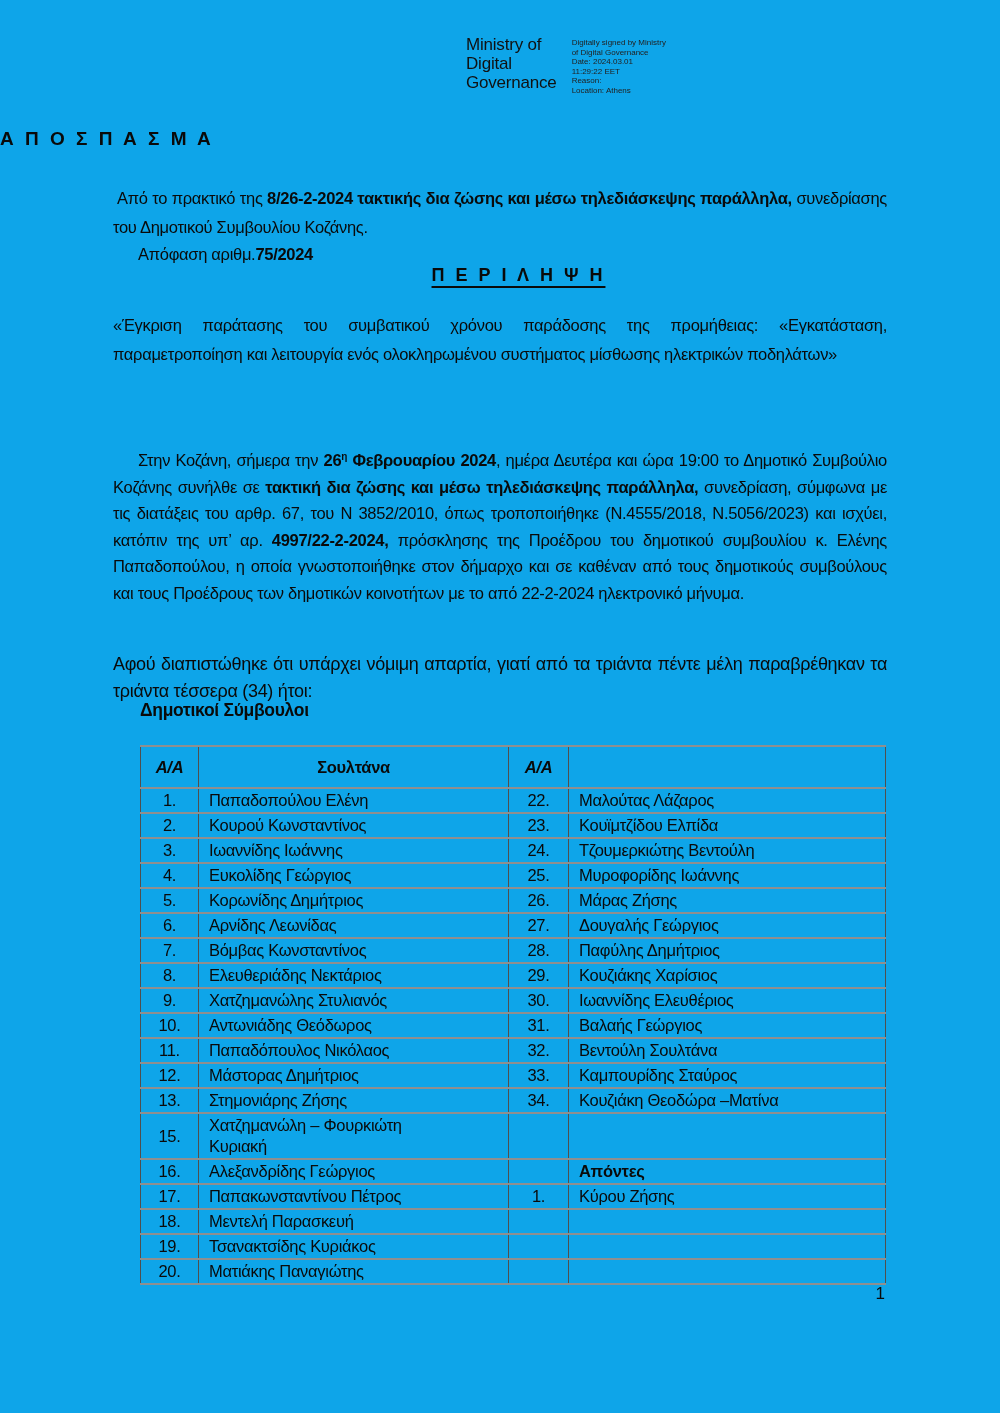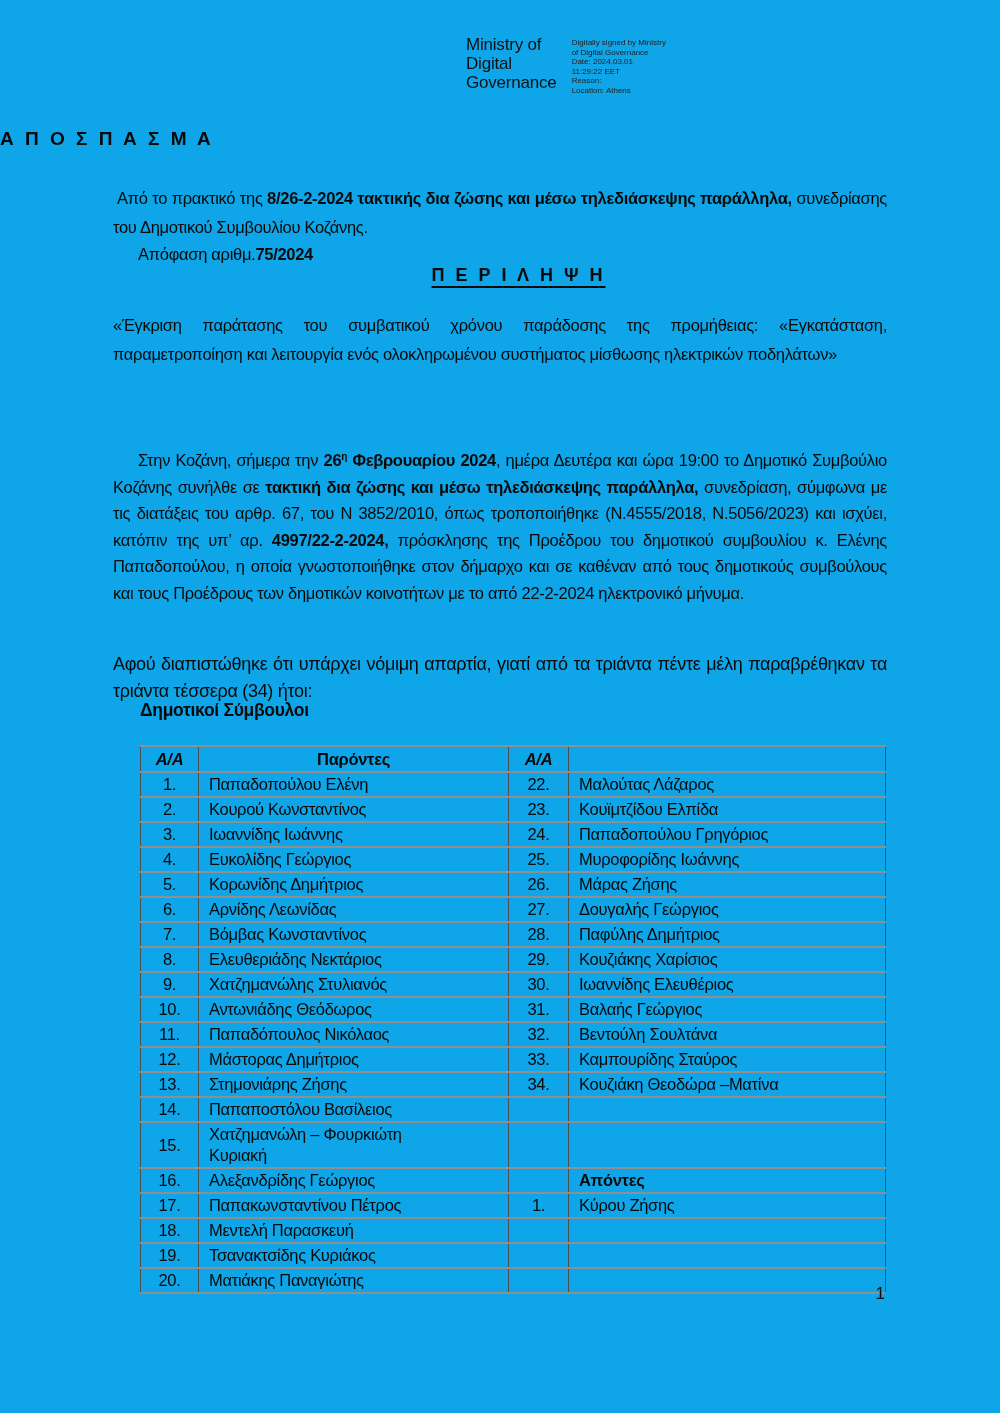--- a/index.html
+++ b/index.html
@@ -48,21 +48,21 @@
     position:absolute; left:140px; top:745px;
     width:745px; border-collapse:collapse; table-layout:fixed;
     font-size:16.5px; letter-spacing:-0.3px;
   }
   .tbl th, .tbl td {
     border-top:2px solid #8f8f8f; border-bottom:2px solid #8f8f8f;
     border-left:1.5px solid #4f4f4f; border-right:1.5px solid #4f4f4f;
     padding:1px 8px; height:24.5px; line-height:21px;
     white-space:pre-line; overflow:hidden; vertical-align:middle;
   }
-  .tbl th { height:26px; font-weight:bold; text-align:center; }
+  .tbl th { height:42px; font-weight:bold; text-align:center; }
   .tbl th.aa { font-style:italic; }
   .tbl td.num { text-align:center; padding:1px 2px; }
   .tbl td.name { text-align:left; padding-left:10px; }
 
   .page-number { position:absolute; top:1284px; right:115px; font-size:17px; letter-spacing:0; }
 </style>
 </head>
 <body>
 
 <div class="page">
@@ -102,21 +102,21 @@
   <table class="tbl">
     <colgroup>
       <col style="width:58px">
         <col style="width:310px">
         <col style="width:60px">
         <col style="width:317px">
     </colgroup>
     <thead>
       <tr>
         <th class="aa">Α/Α</th>
-        <th>Παρόντες</th>
+        <th>Σουλτάνα</th>
         <th class="aa">Α/Α</th>
         <th></th>
       </tr>
     </thead>
     <tbody>
       <tr>
           <td class="num">1.</td>
           <td class="name">Παπαδοπούλου Ελένη</td>
           <td class="num">22.</td>
           <td class="name">Μαλούτας Λάζαρος</td>
@@ -124,21 +124,21 @@
       <tr>
           <td class="num">2.</td>
           <td class="name">Κουρού Κωνσταντίνος</td>
           <td class="num">23.</td>
           <td class="name">Κουϊμτζίδου Ελπίδα</td>
         </tr>
       <tr>
           <td class="num">3.</td>
           <td class="name">Ιωαννίδης Ιωάννης</td>
           <td class="num">24.</td>
-          <td class="name">Παπαδοπούλου Γρηγόριος</td>
+          <td class="name">Τζουμερκιώτης Βεντούλη</td>
         </tr>
       <tr>
           <td class="num">4.</td>
           <td class="name">Ευκολίδης Γεώργιος</td>
           <td class="num">25.</td>
           <td class="name">Μυροφορίδης Ιωάννης</td>
         </tr>
       <tr>
           <td class="num">5.</td>
           <td class="name">Κορωνίδης Δημήτριος</td>
@@ -187,26 +187,20 @@
           <td class="num">33.</td>
           <td class="name">Καμπουρίδης Σταύρος</td>
         </tr>
       <tr>
           <td class="num">13.</td>
           <td class="name">Στημονιάρης Ζήσης</td>
           <td class="num">34.</td>
           <td class="name">Κουζιάκη Θεοδώρα –Ματίνα</td>
         </tr>
       <tr>
-          <td class="num">14.</td>
-          <td class="name">Παπαποστόλου Βασίλειος</td>
-          <td class="num"></td>
-          <td class="name"></td>
-        </tr>
-      <tr>
           <td class="num">15.</td>
           <td class="name">Χατζημανώλη – Φουρκιώτη
 Κυριακή</td>
           <td class="num"></td>
           <td class="name"></td>
         </tr>
       <tr>
           <td class="num">16.</td>
           <td class="name">Αλεξανδρίδης Γεώργιος</td>
           <td class="num"></td>

